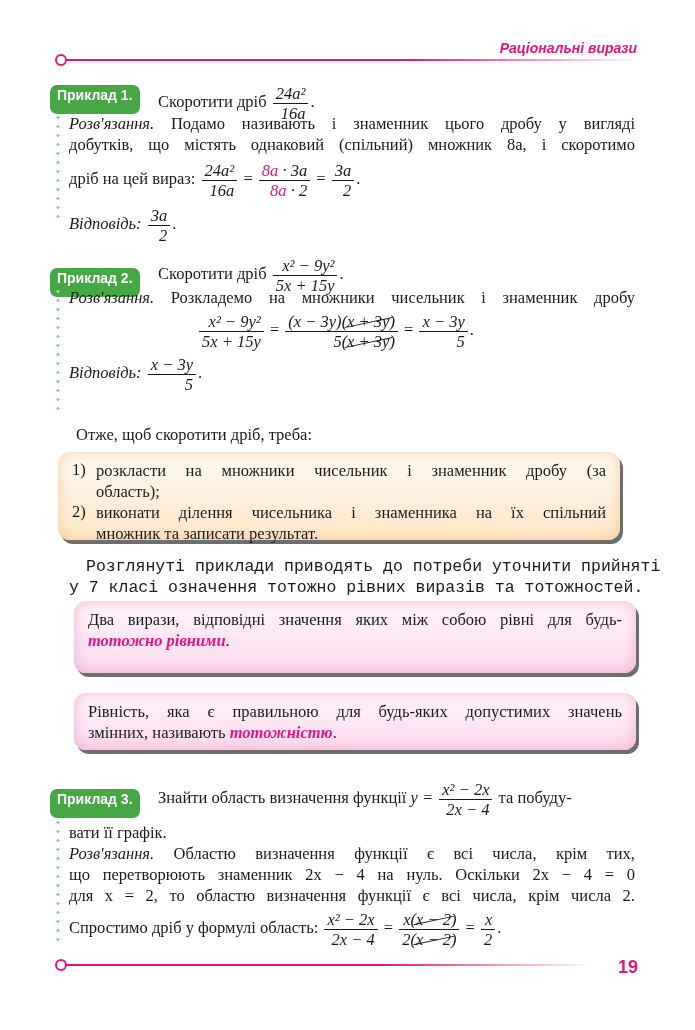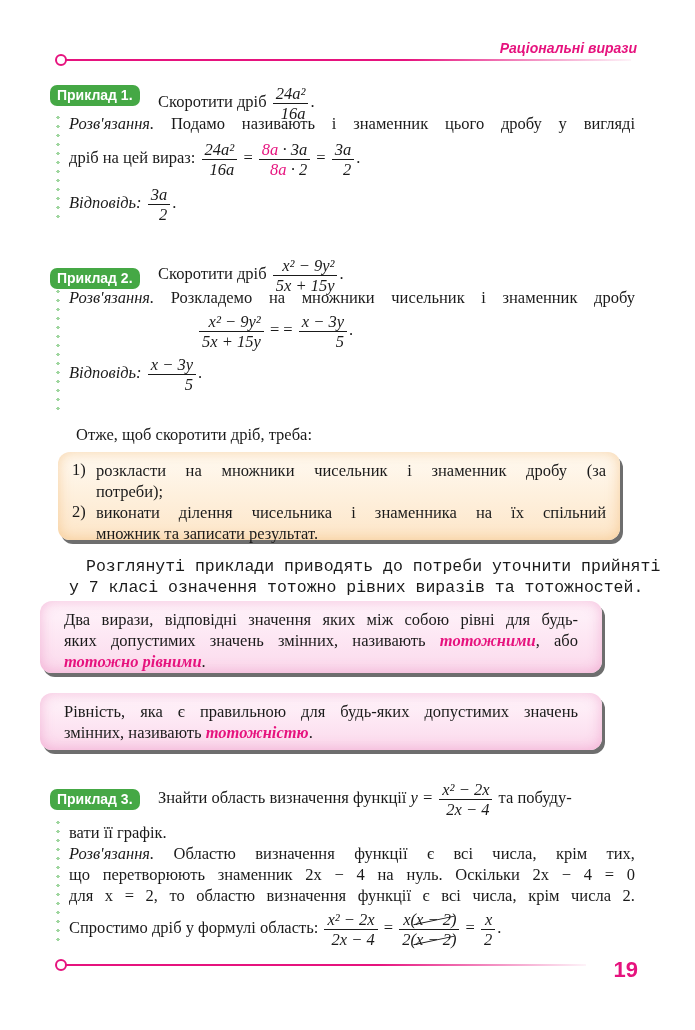--- a/index.html
+++ b/index.html
@@ -4,54 +4,55 @@
 <style>
   html, body { margin:0; padding:0; }
   body { width:695px; height:1030px; background:#fff; position:relative; overflow:hidden;
          font-family:"Liberation Serif", "DejaVu Serif", serif; color:#1a1a1a; font-size:16.5px; }
   .abs { position:absolute; }
   .hdr-title { right:58px; top:40px; font-family:"Liberation Sans", sans-serif; font-weight:bold; font-style:italic;
                color:#e6137e; font-size:14px; }
   .rule { height:2px; background:linear-gradient(to right,#e6137e 0%,#e6137e 60%,rgba(230,19,126,0.05) 100%); }
   .ring { width:8px; height:8px; border:2px solid #e6137e; border-radius:50%; background:#fff; }
   .badge { background:#45a845; color:#fff; font-family:"Liberation Sans", sans-serif; font-weight:bold;
-           font-size:14px; border-radius:7px; padding:2px 7px 3px; line-height:16px;text-align:center; }
+           font-size:14px; border-radius:7px; padding:2px 7px 11px; line-height:16px;text-align:center; }
   .dots { width:4px; background-image:radial-gradient(circle,#9fd69f 1.6px,transparent 1.8px);
           background-size:4px 9px; }
   .line { white-space:nowrap; line-height:21px; }
   .just { text-align:justify; text-align-last:justify; }
   .it { font-style:italic;text-align:center; }
   .frac { display:inline-block; vertical-align:middle; text-align:right; margin:0 2px; }
   .frac > span { display:block; padding:0 3px; line-height:19px; }
   .frac > span.num { border-bottom:1px solid #1a1a1a; }
   .mag { color:#e6137e; }
   .strike { position:relative; }
   .strike::after { content:""; position:absolute; left:2px; right:2px; top:50%; border-top:1.3px solid #1a1a1a; transform:rotate(-12deg); }
   .box-rule { left:58px; width:562px; background:linear-gradient(#fffaf2,#fde6c8); border-radius:12px;
               box-shadow:3px 4px 0 #6e6e6e, inset 0 0 14px rgba(240,180,110,0.55); padding:8px 14px 8px 14px; box-sizing:border-box; }
-  .box-def { left:40px; width:562px; background:linear-gradient(#fff5fb,#fbd9ec); border-radius:12px;
-             box-shadow:3px 4px 0 #6e6e6e, inset 0 0 14px rgba(230,120,180,0.45); padding:8px 24px; box-sizing:border-box; }
-  .pnum { right:57px; top:957px; font-family:"Liberation Sans", sans-serif; font-weight:bold; color:#e6137e; font-size:22px; }
+  .box-def { left:74px; width:562px; background:linear-gradient(#fff5fb,#fbd9ec); border-radius:12px;
+             box-shadow:3px 4px 0 #6e6e6e, inset 0 0 14px rgba(230,120,180,0.45); padding:8px 14px; box-sizing:border-box; }
+  .pnum { right:57px; top:957px; font-family:"Liberation Sans", sans-serif; font-weight:bold; color:#e6137e; font-size:18px; }
   .kw { color:#e6137e; font-style:italic; font-weight:bold; }
 </style>
 </head>
 <body>
 
 <div class="abs hdr-title">Раціональні вирази</div>
 <div class="abs ring" style="left:55px;top:54px;"></div>
 <div class="abs rule" style="left:66px;top:59px;width:565px;"></div>
 
 <div class="abs badge" style="left:50px;top:85px;">Приклад 1.</div>
 <div class="abs line" style="left:158px;top:84px;">
   <span>Скоротити дріб</span>
   <span class="frac it"><span class="num">24a²</span><span>16a</span></span>.
 </div>
 <div class="abs dots" style="left:56px;top:113px;height:110px;"></div>
 <div class="abs" style="left:69px;top:113px;width:566px;">
   <div class="line just"><span class="it">Розв'язання.</span><span> Подамо називають і знаменник цього дробу у вигляді</span></div>
+  <div class="line just">добутків, що містять однаковий (спільний) множник 8a, і скоротимо</div>
   <div class="line" style="margin-top:6px;">
     <span>дріб на цей вираз:</span>
     <span class="frac it"><span class="num">24a²</span><span>16a</span></span> =
     <span class="frac it"><span class="num"><span class="mag">8a</span><span> · 3a</span></span><span><span class="mag">8a</span><span> · 2</span></span></span> =
     <span class="frac it"><span class="num">3a</span><span>2</span></span>.
   </div>
   <div class="line" style="margin-top:6px;">
     <span class="it">Відповідь:</span>
     <span class="frac it"><span class="num">3a</span><span>2</span></span>.
   </div>
@@ -60,56 +61,55 @@
 <div class="abs badge" style="left:50px;top:268px;">Приклад 2.</div>
 <div class="abs line" style="left:158px;top:256px;">
   <span>Скоротити дріб</span>
   <span class="frac it"><span class="num">x² − 9y²</span><span>5x + 15y</span></span>.
 </div>
 <div class="abs dots" style="left:56px;top:287px;height:128px;"></div>
 <div class="abs" style="left:69px;top:287px;width:566px;">
   <div class="line just"><span class="it">Розв'язання.</span><span> Розкладемо на множники чисельник і знаменник дробу</span></div>
   <div class="line" style="margin-top:4px;padding-left:128px;">
     <span class="frac it"><span class="num">x² − 9y²</span><span>5x + 15y</span></span> =
-     =
+    <span class="frac it"><span class="num"><span>(x − 3y)</span><span class="strike">(x + 3y)</span></span><span><span>5</span><span class="strike">(x + 3y)</span></span></span> =
     <span class="frac it"><span class="num">x − 3y</span><span>5</span></span>.
   </div>
   <div class="line" style="margin-top:4px;">
     <span class="it">Відповідь:</span>
     <span class="frac it"><span class="num">x − 3y</span><span>5</span></span>.
   </div>
 </div>
 
 <div class="abs line" style="left:76px;top:424px;">Отже, щоб скоротити дріб, треба:</div>
 
 <div class="abs box-rule" style="top:452px;height:88px;">
   <div style="display:flex;">
     <span style="width:24px;">1)</span>
     <div style="flex:1;">
         <div class="line just">розкласти на множники чисельник і знаменник дробу (за</div>
-        <div class="line">потреби);</div>
+        <div class="line">область);</div>
       </div>
   </div>
   <div style="display:flex;">
     <span style="width:24px;">2)</span>
     <div style="flex:1;">
         <div class="line just">виконати ділення чисельника і знаменника на їх спільний</div>
         <div class="line">множник та записати результат.</div>
       </div>
   </div>
 </div>
 
 <div class="abs" style="left:69px;top:556px;width:566px;font-family:Liberation Mono, monospace;">
   <div class="line just" style="padding-left:17px;">Розглянуті приклади приводять до потреби уточнити прийняті</div>
   <div class="line">у 7 класі означення тотожно рівних виразів та тотожностей.</div>
 </div>
 
 <div class="abs box-def" style="top:601px;height:72px;">
   <div class="line just">Два вирази, відповідні значення яких між собою рівні для будь-</div>
-  <div class="line just"><span>яких допустимих значень змінних, називають </span><span class="kw">тотожними</span><span>, або</span></div>
   <div class="line"><span class="kw">тотожно рівними</span><span>.</span></div>
 </div>
 
 <div class="abs box-def" style="top:693px;height:57px;">
   <div class="line just">Рівність, яка є правильною для будь-яких допустимих значень</div>
   <div class="line"><span>змінних, називають </span><span class="kw">тотожністю</span><span>.</span></div>
 </div>
 
 <div class="abs badge" style="left:50px;top:789px;border-radius:7px;">Приклад 3.</div>
 <div class="abs line" style="left:158px;top:780px;width:478px;">

